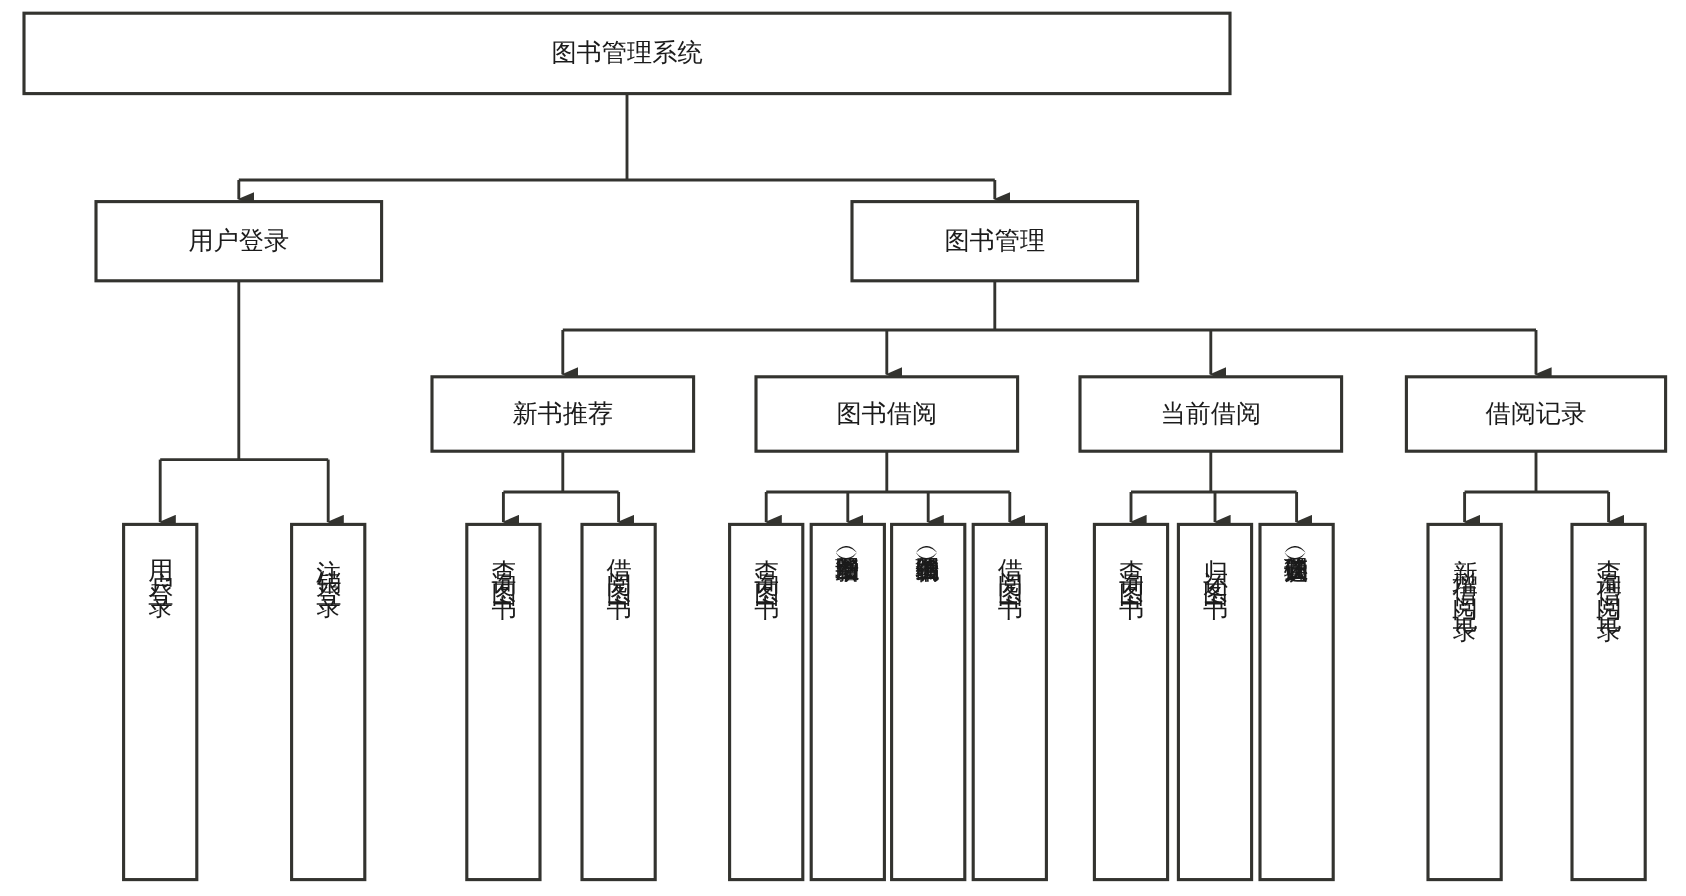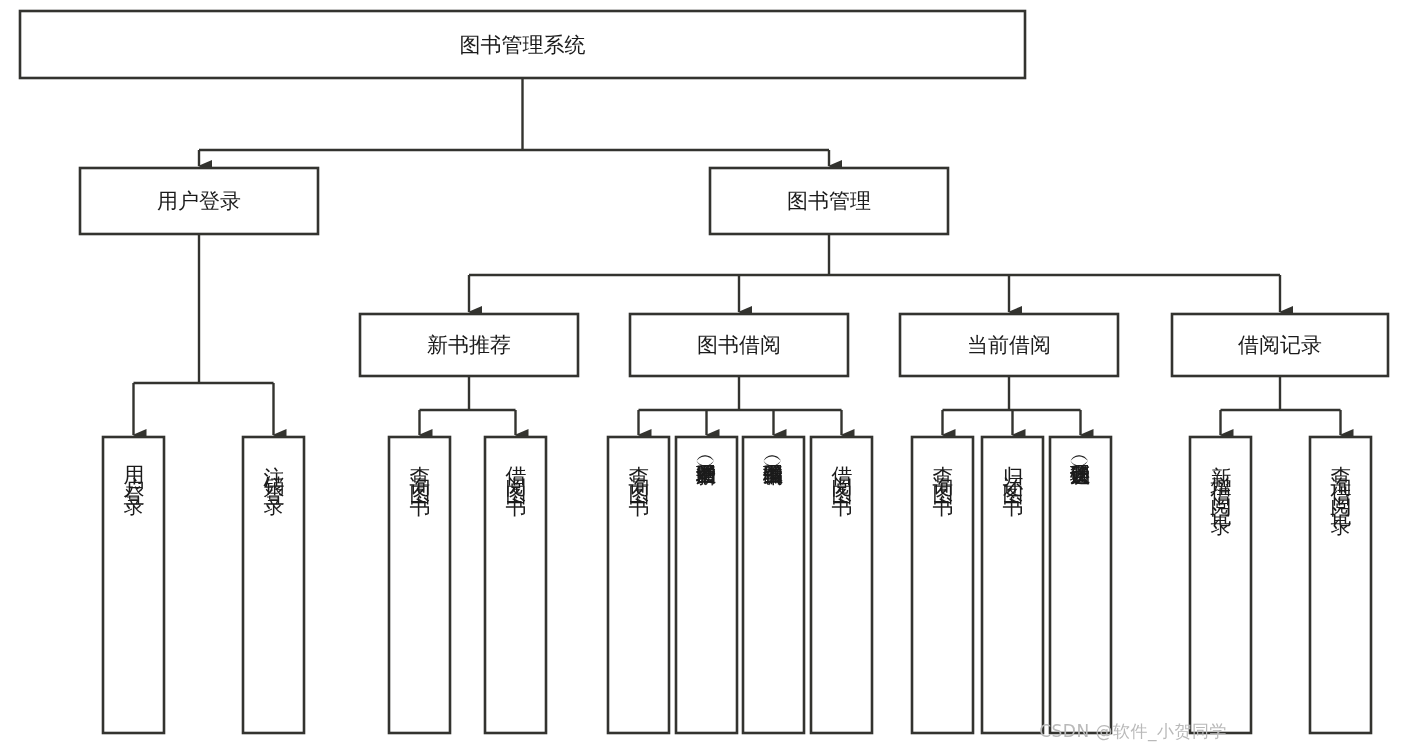--- a/index.html
+++ b/index.html
@@ -218,14 +218,13 @@
         <span class="leaf-label" style="letter-spacing: 0px; font-size: 20px;">确认归还（管理员）</span>
       </div>
       <div class="leaf-label-wrap" style="left: 1190px; top: 449px; width: 61px; height: 276px;">
         <span class="leaf-label" style="letter-spacing: 10px; font-size: 21px;">新增借阅记录</span>
       </div>
       <div class="leaf-label-wrap" style="left: 1310px; top: 449px; width: 61px; height: 276px;">
         <span class="leaf-label" style="letter-spacing: 10px; font-size: 21px;">查询借阅记录</span>
       </div>
     </div>
 
-  <div class="watermark">CSDN @软件_小贺同学</div>
 </div>
 
 </body></html>

